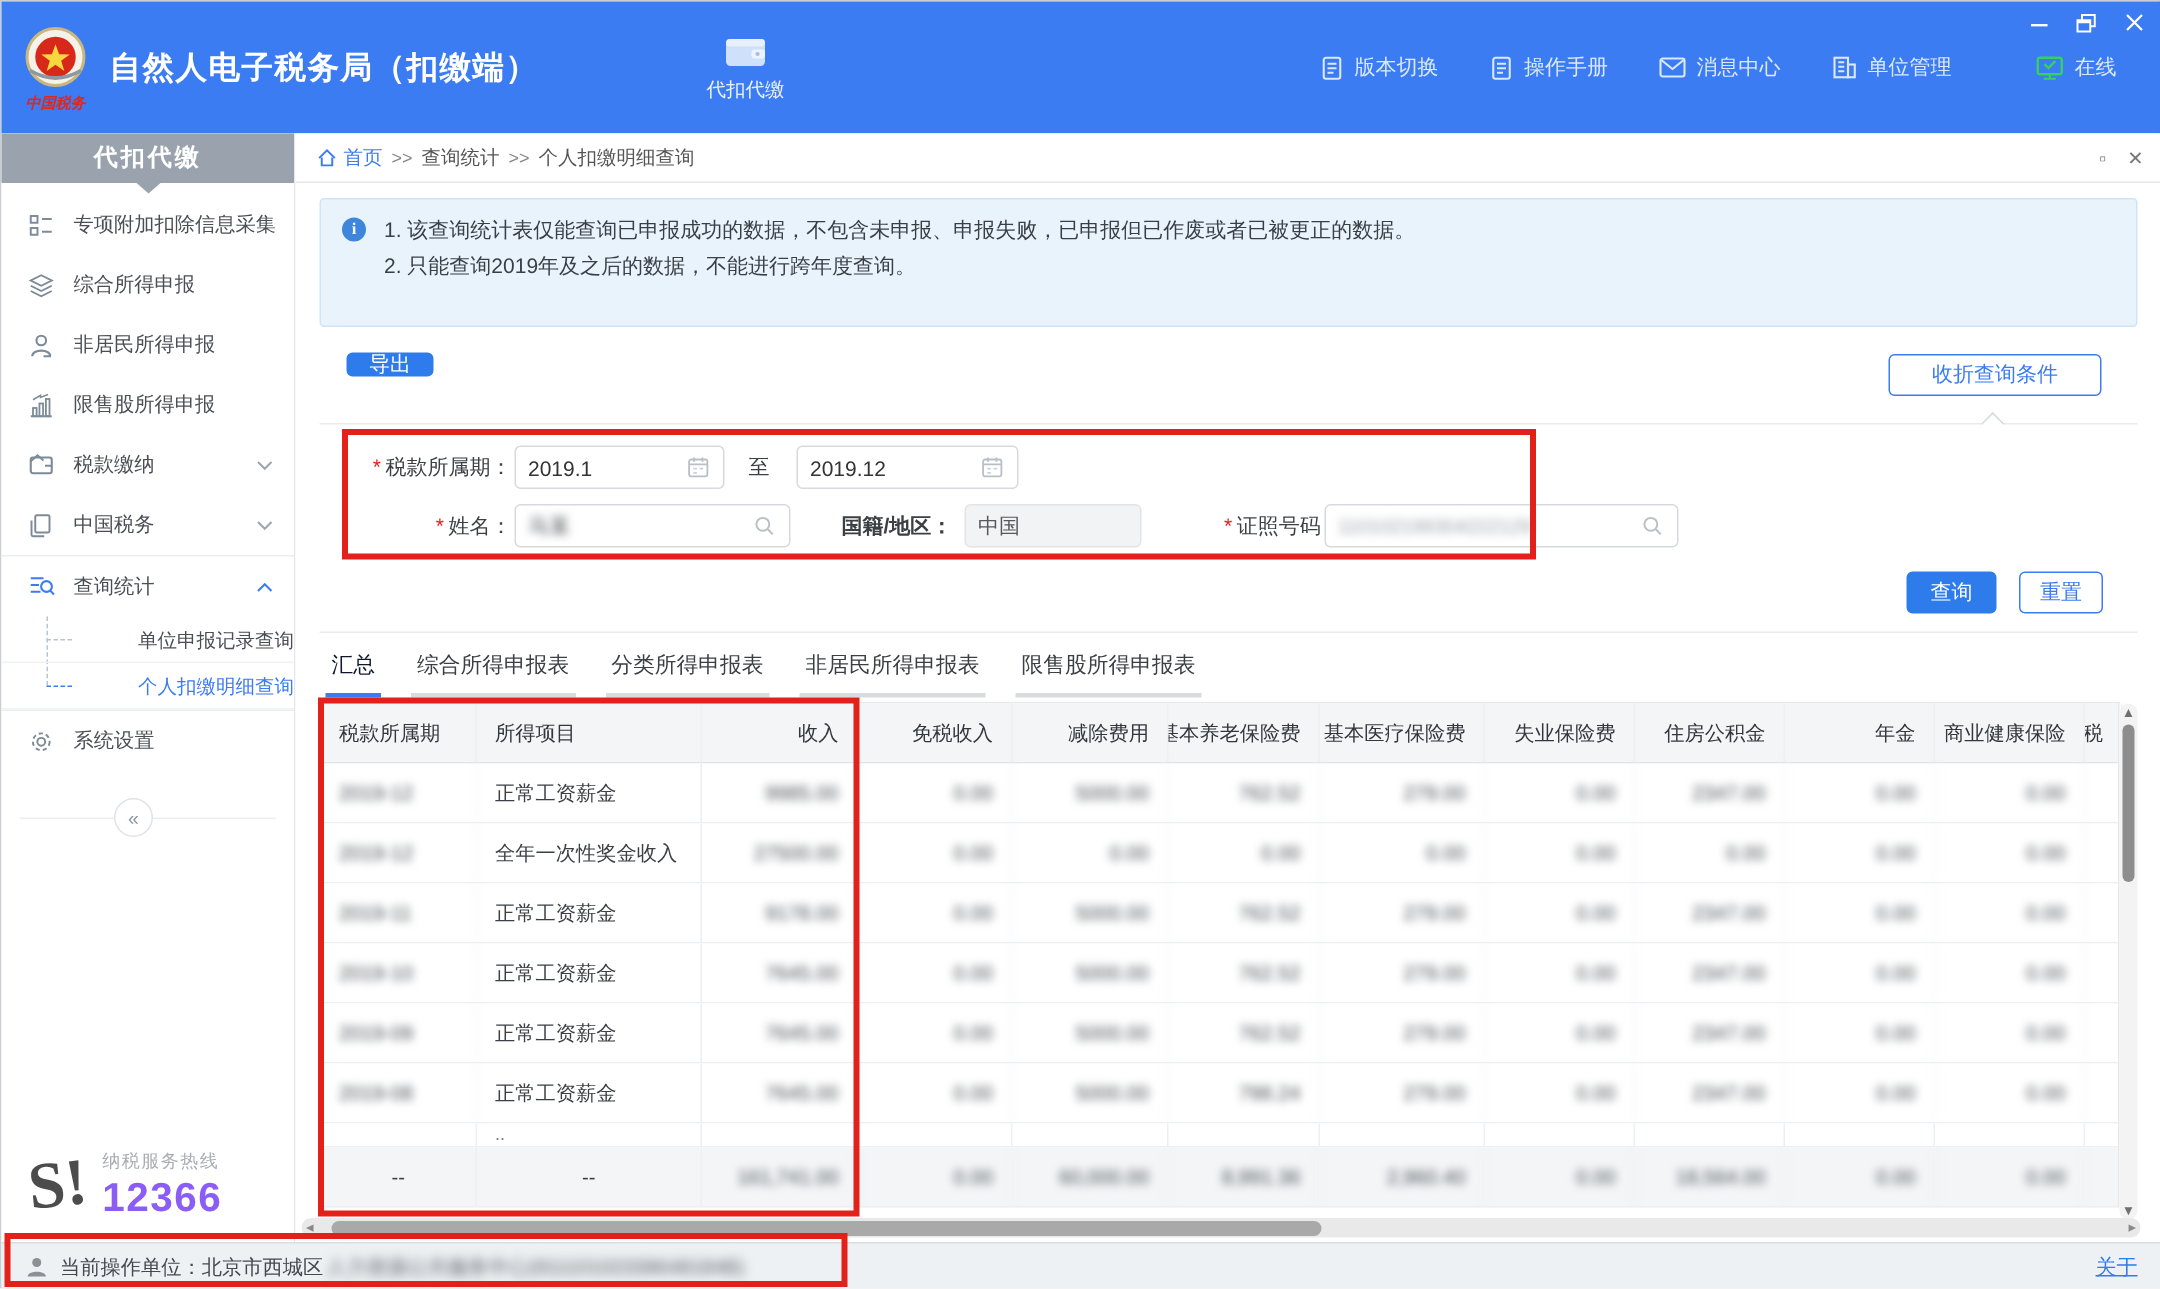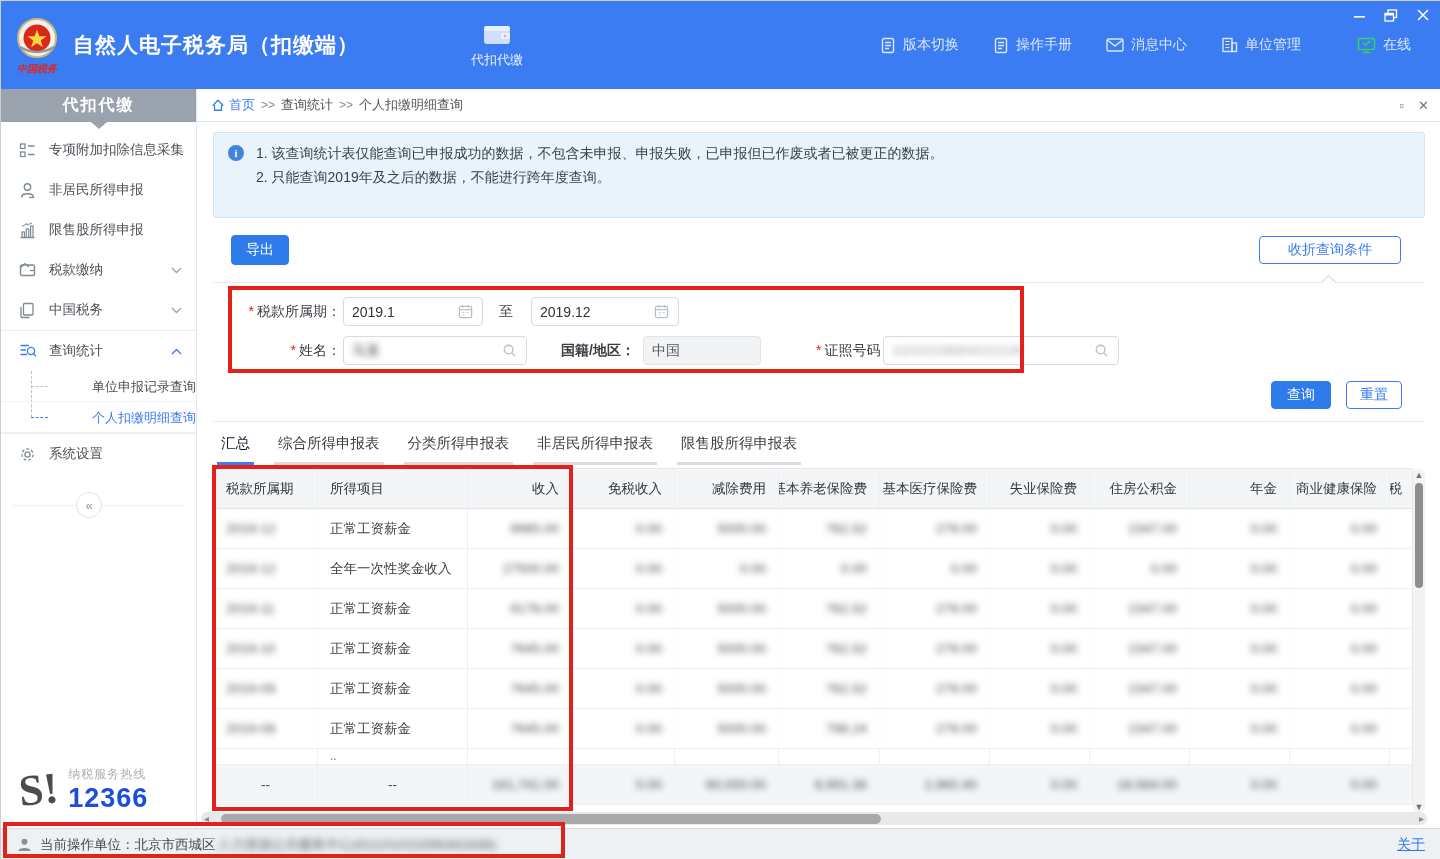--- a/index.html
+++ b/index.html
@@ -36,42 +36,42 @@
   .sub-item { position:relative; height:31px; line-height:31px; padding-left:60px; font-size:13px; color:#4a4f55; cursor:pointer; border-bottom:1px solid #f0f2f4; white-space:nowrap; }
   .sub-item:before { content:""; position:absolute; left:30px; top:50%; width:17px; border-top:1px dashed #b9c4cf; }
   .sub-item.active { color:#3b7cf2; }
   .sub-item.active:before { border-top-color:#3b7cf2; }
   .collapse-row { position:relative; margin-top:18px; height:26px; }
   .collapse-row:before { content:""; position:absolute; left:12px; right:12px; top:13px; border-top:1px solid #eceff2; }
   .collapse-btn { position:absolute; left:75px; top:0; width:26px; height:26px; border:1px solid #dfe3e8; border-radius:50%; background:#fff; color:#8a97a5; font-size:13px; display:flex; align-items:center; justify-content:center; cursor:pointer; }
   .hotline { position:absolute; left:18px; bottom:14px; display:flex; align-items:center; gap:10px; }
   .hotline-mark { font-size:44px; font-weight:bold; color:#4c4c4c; font-family:"Liberation Serif","DejaVu Serif",serif; transform:rotate(-6deg); line-height:1; }
   .hotline-txt .small { font-size:12px; color:#a9adb2; letter-spacing:1px; }
-  .hotline-txt .num { font-size:27px; font-weight:bold; color:#1d4ed8; letter-spacing:1px; }
+  .hotline-txt .num { font-size:27px; font-weight:bold; color:#8b5cf6; letter-spacing:1px; }
 
   
   .main { position:absolute; left:196px; top:88px; width:1244px; height:739px; background:#fff; }
   .crumbbar { position:relative; height:33px; border-bottom:1px solid #e4e7ea; display:flex; align-items:center; padding:0 14px; background:#fff; }
   .crumb { display:flex; align-items:center; gap:6px; font-size:13px; color:#555; }
   .crumb .home { color:#3b7cf2; display:flex; align-items:center; gap:4px; cursor:pointer; }
   .crumb .sep { color:#888; font-size:12px; }
   .panel-controls { position:absolute; right:12px; top:0; height:33px; display:flex; align-items:center; gap:14px; color:#777; }
   .panel-controls span { cursor:pointer; font-size:13px; line-height:1; }
 
   .content { position:relative; width:1244px; height:706px; }
 
   .notice { position:absolute; left:16px; top:10px; width:1212px; height:86px; background:#e9f3fc; border:1px solid #cfe4f7; border-radius:3px; padding:9px 14px 0 14px; }
   .notice-line { display:flex; align-items:flex-start; line-height:23px; margin-bottom:1px; font-size:14px; color:#3a3f45; }
   .notice-line .ibox { width:28px; flex:0 0 28px; padding-top:3px; }
   .info-dot { width:16px; height:16px; border-radius:50%; background:#3d86dc; color:#fff; font-size:11px; font-weight:bold; font-family:"Liberation Serif",serif; display:flex; align-items:center; justify-content:center; }
 
   .btn { display:inline-flex; align-items:center; justify-content:center; border-radius:4px; font-size:14px; cursor:pointer; }
   .btn-primary { background:#2e7ceb; color:#fff; border:1px solid #2e7ceb; }
   .btn-outline { background:#fff; color:#3b7cf2; border:1px solid #3b7cf2; }
-  .export-btn { position:absolute; left:34px; top:113px; width:58px; height:30px; }
+  .export-btn { position:absolute; left:34px; top:113px; width:58px; height:16px; }
   .collapse-query-btn { position:absolute; left:1062px; top:114px; width:142px; height:28px; font-size:14px; }
   .divider1 { position:absolute; left:16px; top:160px; width:1212px; border-top:1px solid #e8eaec; }
   .caret-up { position:absolute; left:1126px; top:155px; width:11px; height:11px; background:#fff; border-left:1px solid #d7dade; border-top:1px solid #d7dade; transform:rotate(45deg); }
 
   .f-label { position:absolute; font-size:14px; color:#3c4045; white-space:nowrap; }
   .f-label .req { color:#e3211b; margin-right:3px; }
   .f-input { position:absolute; height:29px; border:1px solid #d6d9dd; border-radius:4px; background:#fff; display:flex; align-items:center; padding:0 8px; font-size:14px; color:#333; }
   .f-input .val { flex:1; white-space:nowrap; overflow:hidden; }
   .f-input.disabled { background:#f2f3f5; border-color:#e2e4e7; color:#55595e; }
   .f-input .tail-ic { flex:0 0 16px; color:#aeb4ba; }
@@ -221,20 +221,30 @@
               <rect x="1.5" y="2" width="4.5" height="4.5" fill="none" stroke="currentColor" stroke-width="1.3"></rect>
               <rect x="1.5" y="10" width="4.5" height="4.5" fill="none" stroke="currentColor" stroke-width="1.3"></rect>
               <path d="M9 4 H15.5 M9 12.5 H15.5" stroke="currentColor" stroke-width="1.3"></path>
             </svg>
           </span>
           <span class="lbl">专项附加扣除信息采集</span>
         </div>
         <div class="side-item">
           <span class="icn">
             <svg width="17" height="17" viewBox="0 0 17 17">
+              <path d="M8.5 1.5 L15.5 5 L8.5 8.5 L1.5 5 Z" fill="none" stroke="currentColor" stroke-width="1.3"></path>
+              <path d="M1.5 8.5 L8.5 12 L15.5 8.5" fill="none" stroke="currentColor" stroke-width="1.3"></path>
+              <path d="M1.5 12 L8.5 15.5 L15.5 12" fill="none" stroke="currentColor" stroke-width="1.3"></path>
+            </svg>
+          </span>
+          <span class="lbl">综合所得申报</span>
+        </div>
+        <div class="side-item">
+          <span class="icn">
+            <svg width="17" height="17" viewBox="0 0 17 17">
               <circle cx="8.5" cy="5" r="3.2" fill="none" stroke="currentColor" stroke-width="1.4"></circle>
               <path d="M2.5 15.5 c0-5 12-5 12 0" fill="none" stroke="currentColor" stroke-width="1.4"></path>
               <path d="M10 15.5 h5" stroke="currentColor" stroke-width="1.3"></path>
             </svg>
           </span>
           <span class="lbl">非居民所得申报</span>
         </div>
         <div class="side-item">
           <span class="icn">
             <svg width="17" height="17" viewBox="0 0 17 17">

